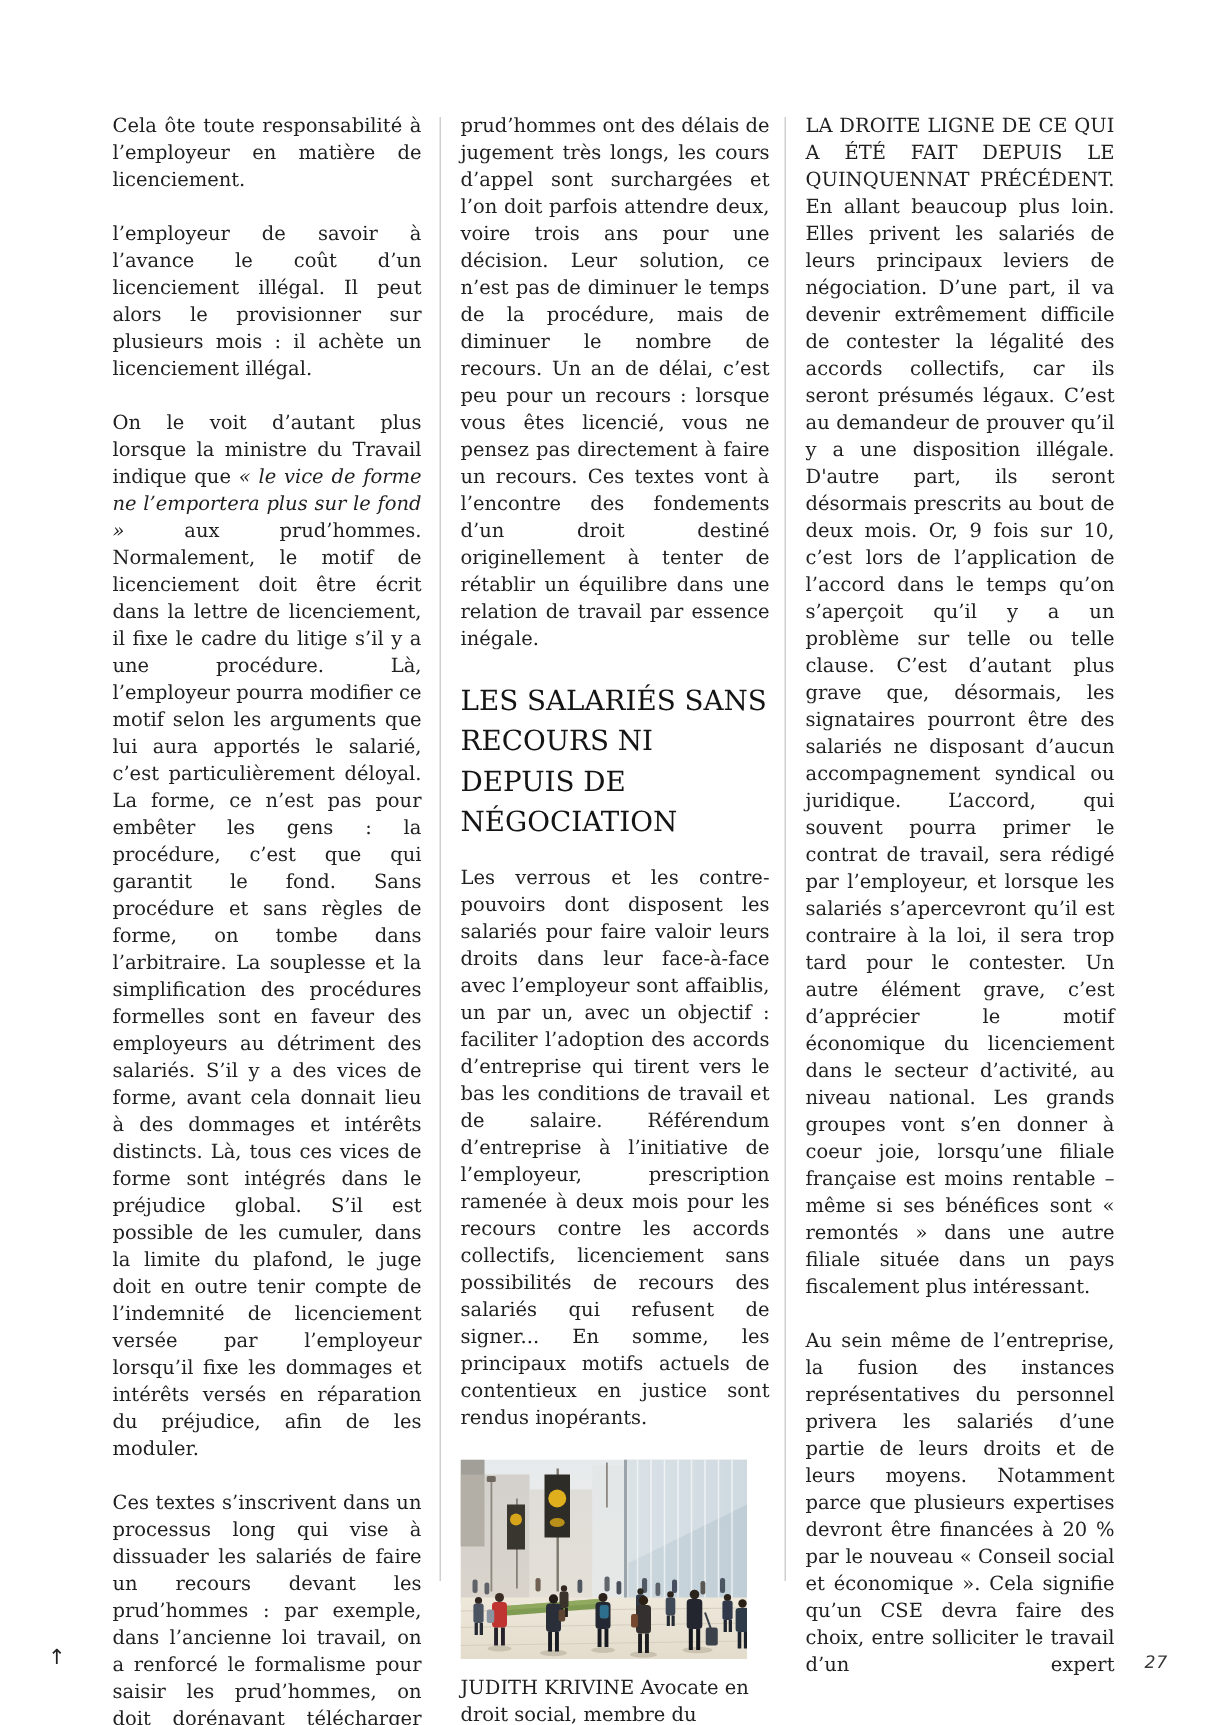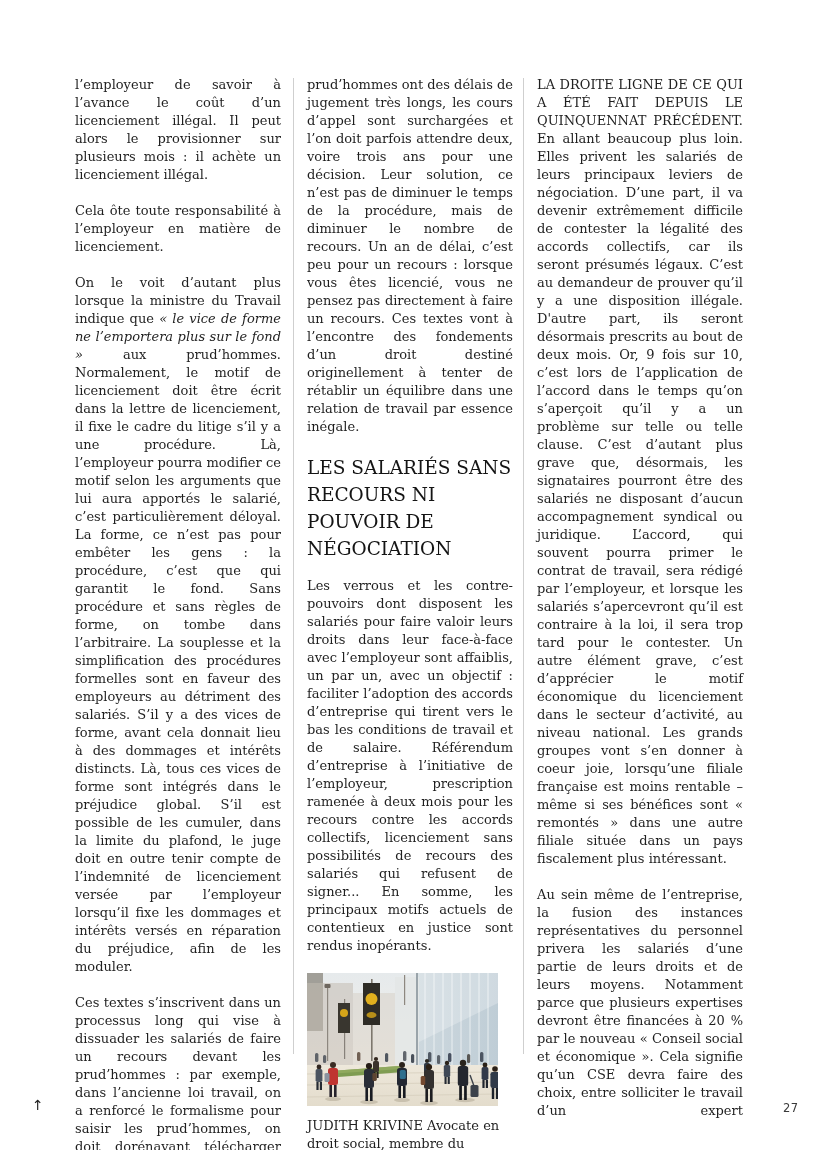--- a/index.html
+++ b/index.html
@@ -27,39 +27,39 @@
   }
   .it{font-style:italic;}
   .photo{display:block;width:191px;height:133px;margin:0 0 11px 0;}
   .caption{margin:0 0 18px 0;text-align:left;text-align-last:left;}
   .footer-arrow{
     position:absolute;left:32px;top:1097px;font-size:14px;color:#222;
     font-family:"DejaVu Sans","Liberation Sans",sans-serif;line-height:16px;
     cursor:pointer;text-decoration:none;
   }
   .page-number{
-    position:absolute;left:783px;top:1101px;font-size:11.5px;color:#3a3a3a;
-    font-family:"DejaVu Sans","Liberation Sans",sans-serif;letter-spacing:0.5px;
+    position:absolute;left:763px;top:1101px;font-size:11.5px;color:#3a3a3a;
+    font-family:"DejaVu Sans","Liberation Sans",sans-serif;letter-spacing:0.5px;font-style:italic;
   }
 </style>
 </head>
 <body>
 
 <div class="col" id="col1">
+  <p>Cela ôte toute responsabilité à l’employeur en matière de licenciement.</p>
   <p>l’employeur de savoir à l’avance le coût d’un licenciement illégal. Il peut alors le provisionner sur plusieurs mois : il achète un licenciement illégal.</p>
-  <p>Cela ôte toute responsabilité à l’employeur en matière de licenciement.</p>
   <p><span>On le voit d’autant plus lorsque la ministre du Travail indique que </span><span class="it">« le vice de forme ne l’emportera plus sur le fond »</span><span> aux prud’hommes. Normalement, le motif de licenciement doit être écrit dans la lettre de licenciement, il fixe le cadre du litige s’il y a une procédure. Là, l’employeur pourra modifier ce motif selon les arguments que lui aura apportés le salarié, c’est particulièrement déloyal. La forme, ce n’est pas pour embêter les gens : la procédure, c’est que qui garantit le fond. Sans procédure et sans règles de forme, on tombe dans l’arbitraire. La souplesse et la simplification des procédures formelles sont en faveur des employeurs au détriment des salariés. S’il y a des vices de forme, avant cela donnait lieu à des dommages et intérêts distincts. Là, tous ces vices de forme sont intégrés dans le préjudice global. S’il est possible de les cumuler, dans la limite du plafond, le juge doit en outre tenir compte de l’indemnité de licenciement versée par l’employeur lorsqu’il fixe les dommages et intérêts versés en réparation du préjudice, afin de les moduler.</span></p>
   <p class="cont">Ces textes s’inscrivent dans un processus long qui vise à dissuader les salariés de faire un recours devant les prud’hommes : par exemple, dans l’ancienne loi travail, on a renforcé le formalisme pour saisir les prud’hommes, on doit dorénavant télécharger un formulaire alors qu'avant une déclaration orale au greffe suffisait. Toutes ces petites choses limitent le recours, et limiter le délai, cela va réduire le nombre de recours. On sait que les</p>
 </div>
 
 <div class="vrule" id="rule1"></div>
 
 <div class="col" id="col2">
   <p>prud’hommes ont des délais de jugement très longs, les cours d’appel sont surchargées et l’on doit parfois attendre deux, voire trois ans pour une décision. Leur solution, ce n’est pas de diminuer le temps de la procédure, mais de diminuer le nombre de recours. Un an de délai, c’est peu pour un recours : lorsque vous êtes licencié, vous ne pensez pas directement à faire un recours. Ces textes vont à l’encontre des fondements d’un droit destiné originellement à tenter de rétablir un équilibre dans une relation de travail par essence inégale.</p>
-  <h2 class="heading">LES SALARIÉS SANS RECOURS NI POUVOIR DE NÉGOCIATION</h2>
+  <h2 class="heading">LES SALARIÉS SANS RECOURS NI DEPUIS DE NÉGOCIATION</h2>
   <p>Les verrous et les contre-pouvoirs dont disposent les salariés pour faire valoir leurs droits dans leur face-à-face avec l’employeur sont affaiblis, un par un, avec un objectif : faciliter l’adoption des accords d’entreprise qui tirent vers le bas les conditions de travail et de salaire. Référendum d’entreprise à l’initiative de l’employeur, prescription ramenée à deux mois pour les recours contre les accords collectifs, licenciement sans possibilités de recours des salariés qui refusent de signer... En somme, les principaux motifs actuels de contentieux en justice sont rendus inopérants.</p>
 
   <svg class="photo" viewBox="0 0 191 133" role="img">
     <defs>
       <linearGradient id="sky" x1="0" y1="0" x2="0" y2="1">
         <stop offset="0" stop-color="#e6eaec"></stop>
         <stop offset="1" stop-color="#f4f0e8"></stop>
       </linearGradient>
       <linearGradient id="pave" x1="0" y1="0" x2="0" y2="1">
         <stop offset="0" stop-color="#eee8db"></stop>

